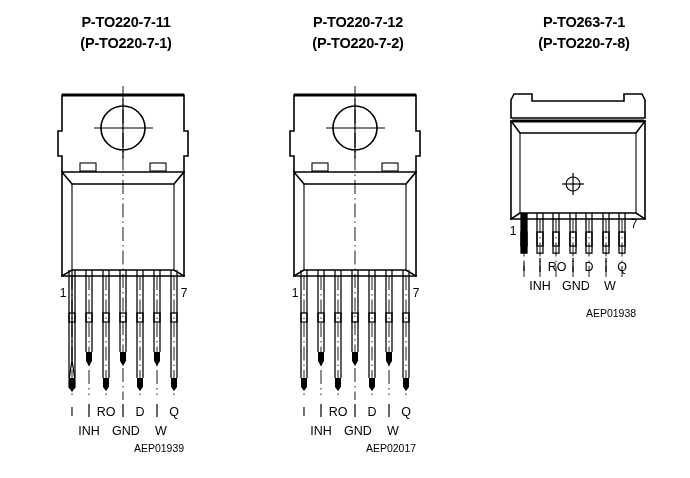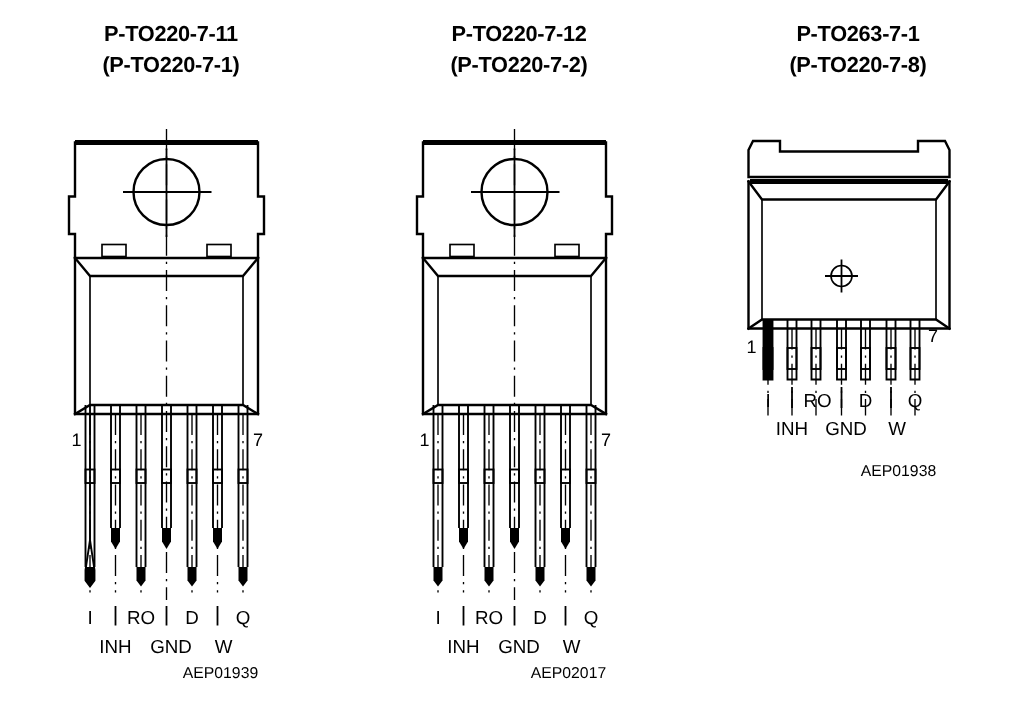--- a/index.html
+++ b/index.html
@@ -10,21 +10,21 @@
   body {
     width: 690px;
     height: 478px;
     font-family: "Liberation Sans", sans-serif;
     color: #000000;
     position: relative;
     overflow: hidden;
   }
   #sheet {
     position: absolute;
-    left: 4px; top: 0;
+    left: 16px; top: 0;
     width: 611px;
     height: 478px;
     text-decoration: underline;
   }
   .pkg-title {
     font-weight: bold;
     font-size: 14.5px;
     letter-spacing: -0.2px;
     text-anchor: middle;
     fill: #000;

